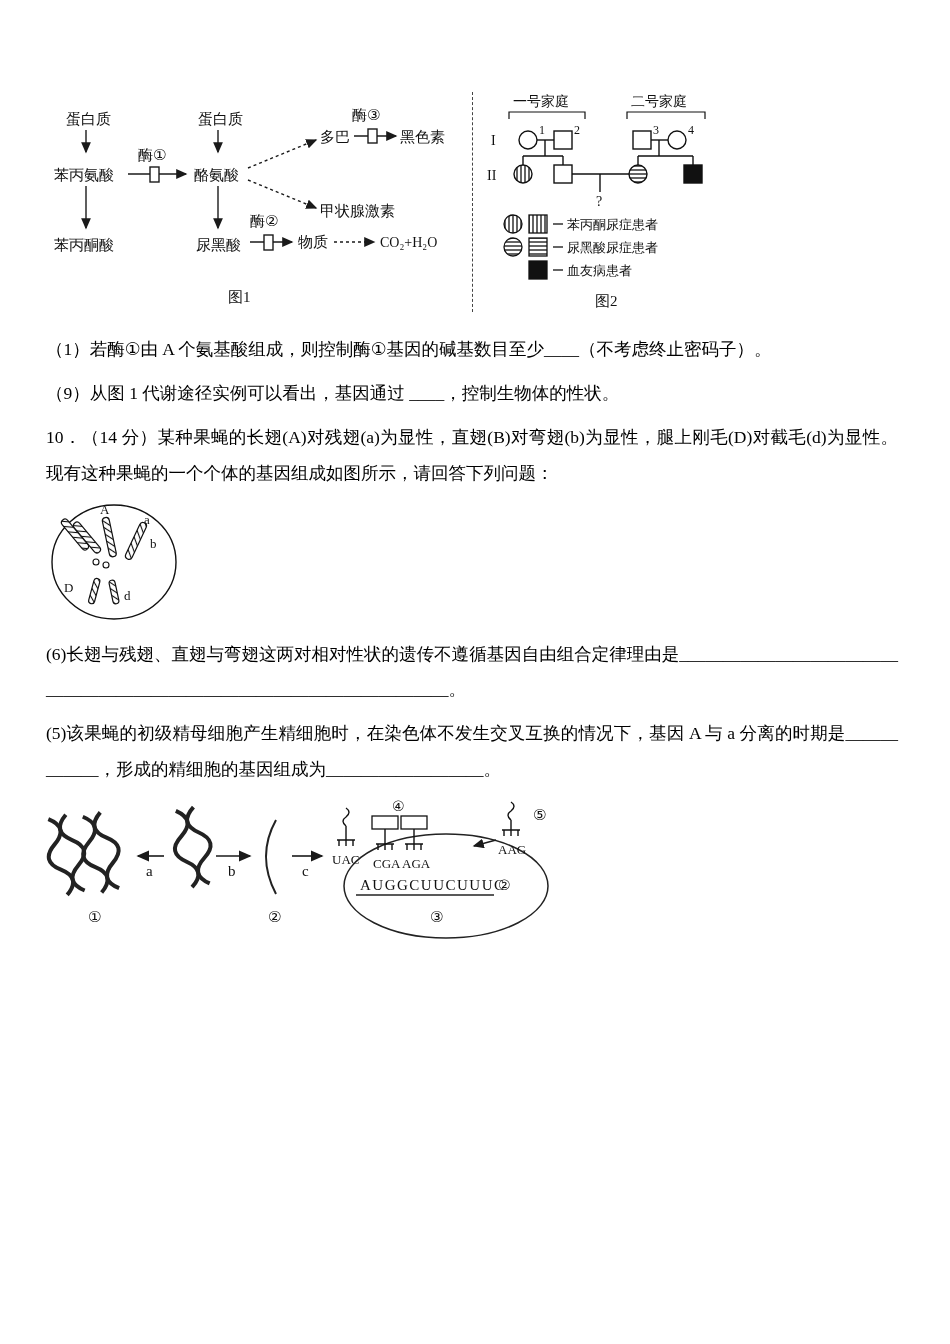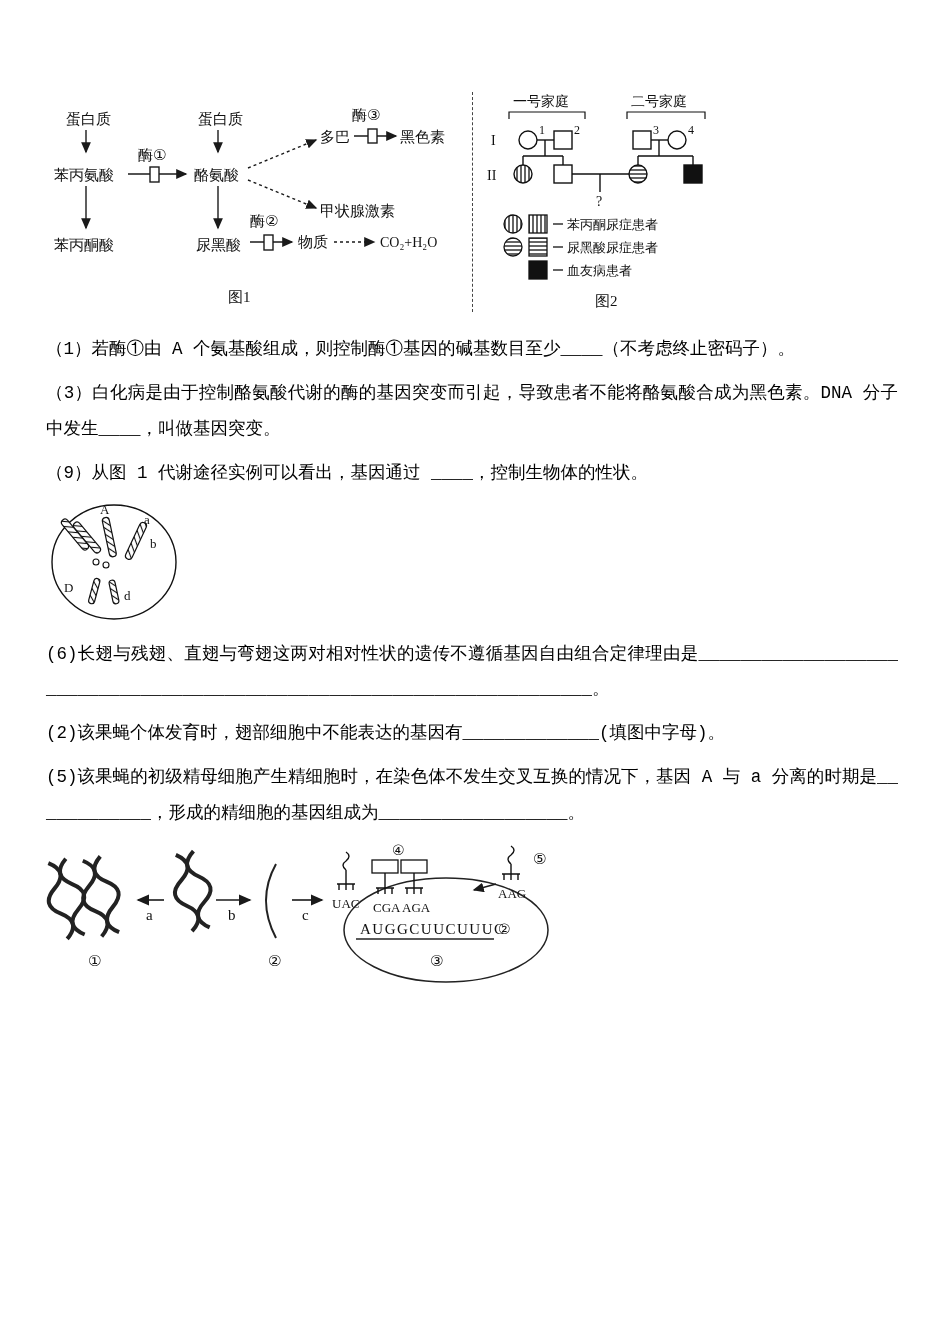--- a/index.html
+++ b/index.html
@@ -1,21 +1,21 @@
 <!DOCTYPE html>
 <html><head>
 <meta charset="utf-8">
 <style>
   html,body{margin:0;padding:0;background:#fff;}
   .page{
     width:950px;min-height:1344px;margin:0 auto;background:#fff;color:#000;
     font-family:"Liberation Serif","DejaVu Serif","DejaVu Sans",serif;
     font-size:17.5px;box-sizing:border-box;padding:92px 44px 30px 46px;
   }
-  p{margin:0 8px 8px 0;line-height:2.05;text-align:justify;word-break:break-all;overflow-wrap:anywhere;font-family:Liberation Mono, monospace;}
+  p{margin:0 8px 8px 0;line-height:2.05;text-align:justify;word-break:break-all;overflow-wrap:anywhere;}
   .figures-row{display:flex;align-items:flex-start;margin:0 0 20px 0;}
   .fig2wrap{border-left:1.6px dashed #444;padding-left:10px;margin-left:6px;}
   svg{display:block;}
   svg text{font-family:"Liberation Serif","DejaVu Serif","DejaVu Sans",serif;fill:#111;}
   .cellfig{margin:4px 0 12px 2px;}
   .dnafig{margin:10px 0 0 0;}
 </style>
 </head>
 <body>
 
@@ -133,23 +133,23 @@
           <line x1="70" y1="178" x2="80" y2="178" stroke="#111" stroke-width="1.3"></line>
           <text x="84" y="183" font-size="13">血友病患者</text>
         </g>
 
         <text x="112" y="214" font-size="15">图2</text>
       </svg>
     </div>
   </div>
 
   <p>（1）若酶①由 A 个氨基酸组成，则控制酶①基因的碱基数目至少____（不考虑终止密码子）。</p>
-  <p>（3）白化病是由于控制酪氨酸代谢的酶的基因突变而引起，导致患者不能将酪氨酸合成为黑色素。DNA 分子中发生____，叫做基因突变。</p>
   <p>（9）从图 1 代谢途径实例可以看出，基因通过 ____，控制生物体的性状。</p>
 
+  <p>10．（14 分）某种果蝇的长翅(A)对残翅(a)为显性，直翅(B)对弯翅(b)为显性，腿上刚毛(D)对截毛(d)为显性。现有这种果蝇的一个个体的基因组成如图所示，请回答下列问题：</p>
 
   <svg class="cellfig" viewBox="0 0 150 125" width="150" height="125">
     <defs>
       <pattern id="dh3" width="5" height="5" patternUnits="userSpaceOnUse" patternTransform="rotate(45)">
         <rect width="5" height="5" fill="#fff"></rect>
           <line x1="0" y1="2.5" x2="5" y2="2.5" stroke="#111" stroke-width="1.1"></line>
       </pattern>
     </defs>
     <ellipse cx="66" cy="62" rx="62" ry="57" fill="none" stroke="#111" stroke-width="1.4"></ellipse>
     <g stroke="#111" stroke-width="1.2" fill="url(#dh3)">
@@ -165,21 +165,20 @@
     <g font-size="13">
       <text x="52" y="14">A</text>
       <text x="96" y="24">a</text>
       <text x="102" y="48">b</text>
       <text x="16" y="92">D</text>
       <text x="76" y="100">d</text>
     </g>
   </svg>
 
   <p>(6)长翅与残翅、直翅与弯翅这两对相对性状的遗传不遵循基因自由组合定律理由是_______________________________________________________________________。</p>
-  <p>(2)该果蝇个体发育时，翅部细胞中不能表达的基因有_____________(填图中字母)。</p>
   <p>(5)该果蝇的初级精母细胞产生精细胞时，在染色体不发生交叉互换的情况下，基因 A 与 a 分离的时期是____________，形成的精细胞的基因组成为__________________。</p>
 
 
   <svg class="dnafig" viewBox="0 0 560 175" width="560" height="175">
     <defs>
       <marker id="ah4" markerWidth="9" markerHeight="8" refX="7" refY="3.5" orient="auto">
         <path d="M0,0 L8,3.5 L0,7 Z" fill="#1a1a1a"></path>
       </marker>
     </defs>
 

